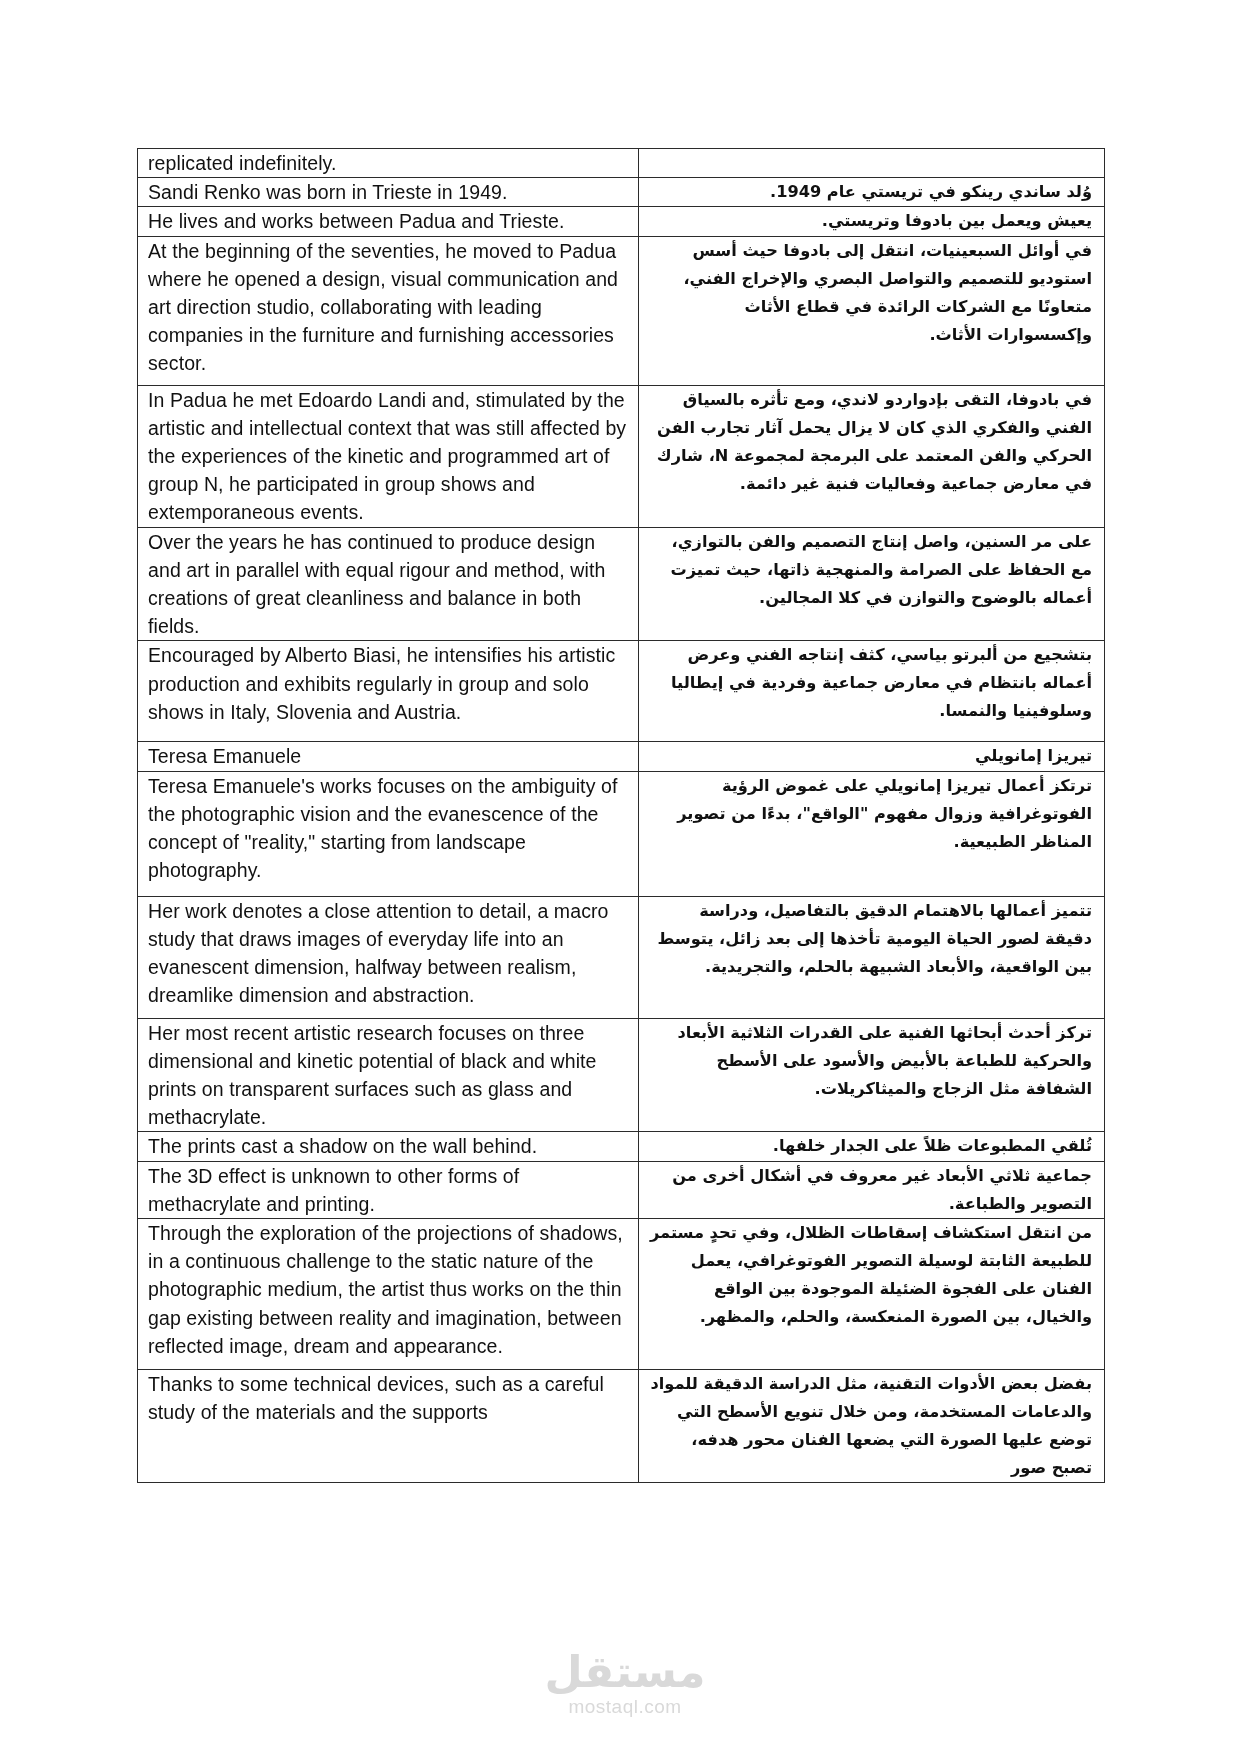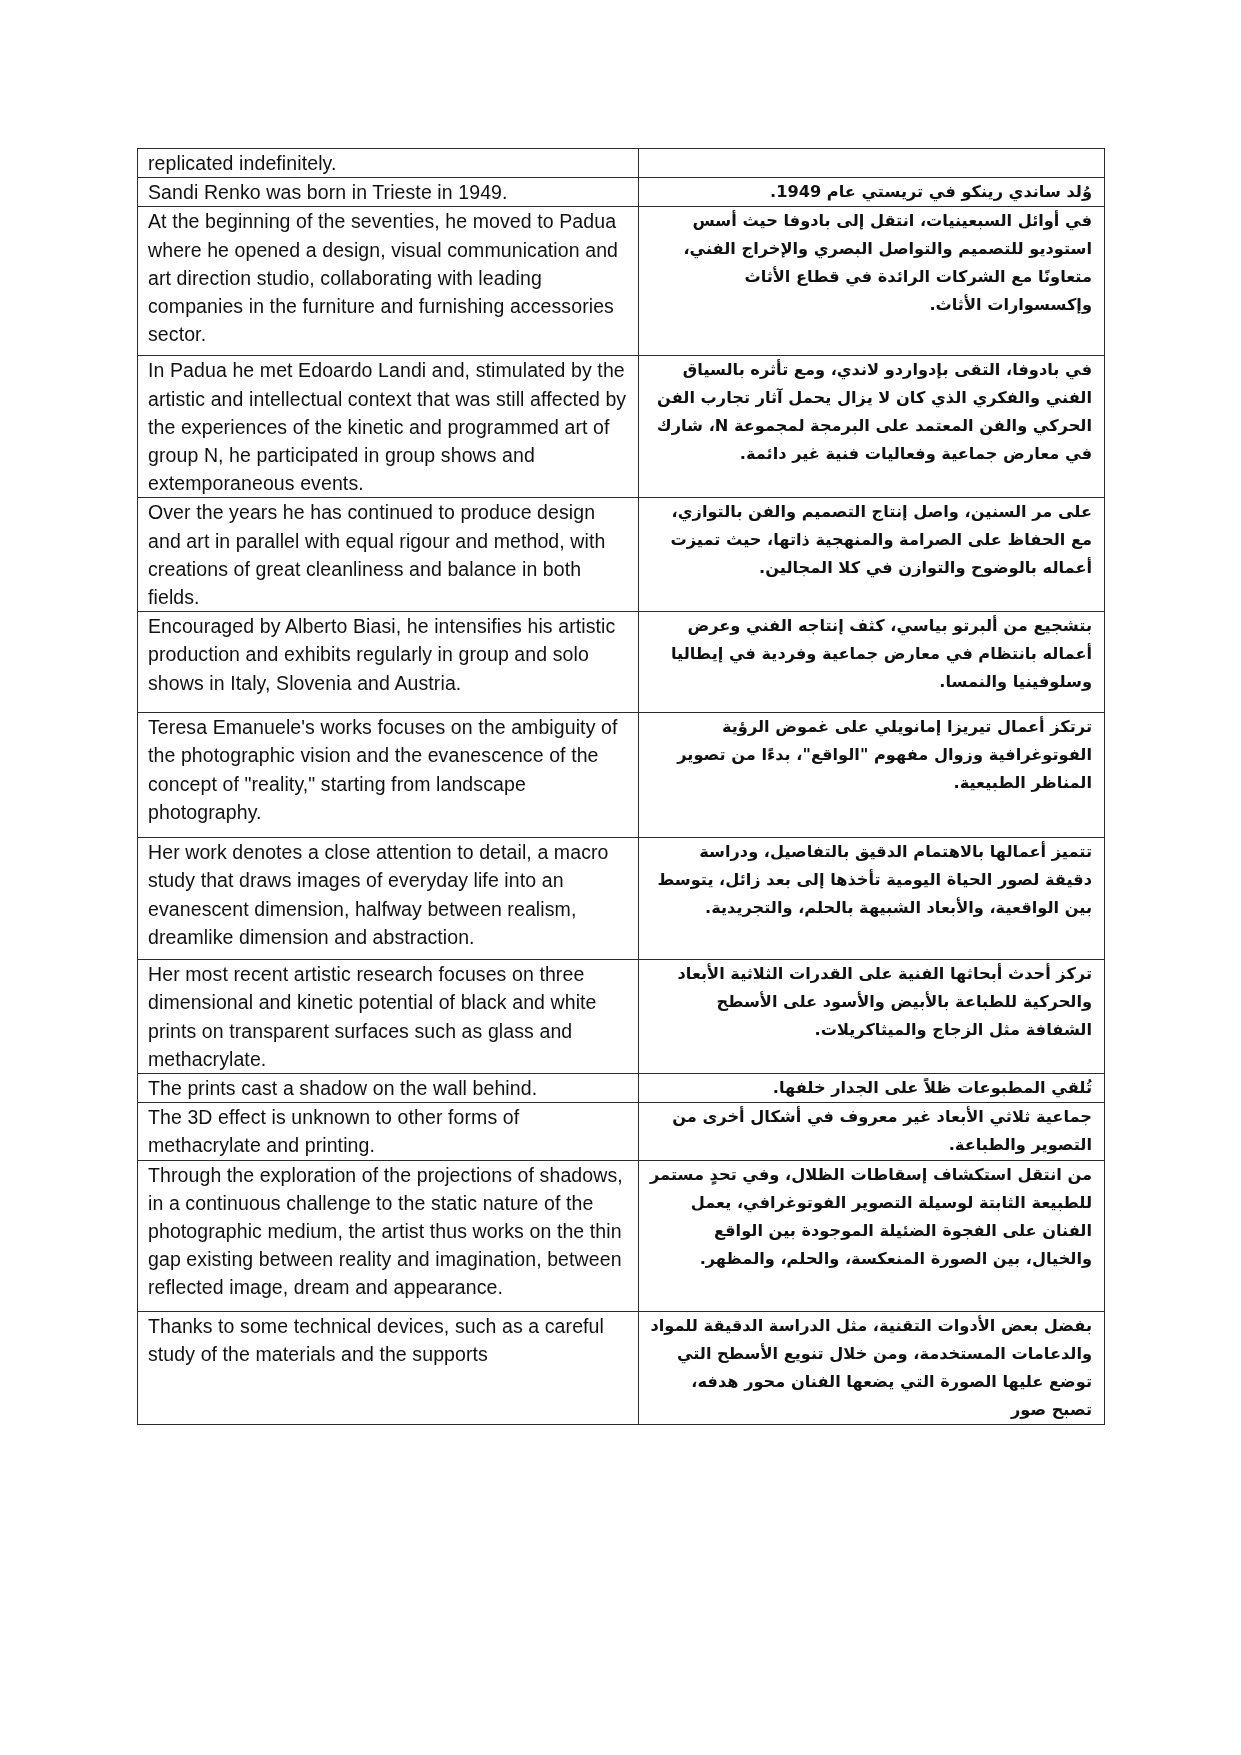--- a/index.html
+++ b/index.html
@@ -41,35 +41,43 @@
   <table class="bi">
     <tbody>
       <tr style="height:26px">
         <td class="en">replicated indefinitely.</td>
         <td class="ar"></td>
       </tr>
       <tr style="height:26px">
         <td class="en">Sandi Renko was born in Trieste in 1949.</td>
         <td class="ar">وُلد ساندي رينكو في تريستي عام 1949.</td>
       </tr>
+      <tr style="height:25px">
+        <td class="en">He lives and works between Padua and Trieste.</td>
+        <td class="ar">يعيش ويعمل بين بادوفا وتريستي.</td>
+      </tr>
       <tr style="height:149px">
         <td class="en">At the beginning of the seventies, he moved to Padua where he opened a design, visual communication and art direction studio, collaborating with leading companies in the furniture and furnishing accessories sector.</td>
         <td class="ar">في أوائل السبعينيات، انتقل إلى بادوفا حيث أسس استوديو للتصميم والتواصل البصري والإخراج الفني، متعاونًا مع الشركات الرائدة في قطاع الأثاث وإكسسوارات الأثاث.</td>
       </tr>
       <tr style="height:126px">
         <td class="en">In Padua he met Edoardo Landi and, stimulated by the artistic and intellectual context that was still affected by the experiences of the kinetic and programmed art of group N, he participated in group shows and extemporaneous events.</td>
         <td class="ar">في بادوفا، التقى بإدواردو لاندي، ومع تأثره بالسياق الفني والفكري الذي كان لا يزال يحمل آثار تجارب الفن الحركي والفن المعتمد على البرمجة لمجموعة N، شارك في معارض جماعية وفعاليات فنية غير دائمة.</td>
       </tr>
       <tr style="height:101px">
         <td class="en">Over the years he has continued to produce design and art in parallel with equal rigour and method, with creations of great cleanliness and balance in both fields.</td>
         <td class="ar">على مر السنين، واصل إنتاج التصميم والفن بالتوازي، مع الحفاظ على الصرامة والمنهجية ذاتها، حيث تميزت أعماله بالوضوح والتوازن في كلا المجالين.</td>
       </tr>
       <tr style="height:101px">
         <td class="en">Encouraged by Alberto Biasi, he intensifies his artistic production and exhibits regularly in group and solo shows in Italy, Slovenia and Austria.</td>
         <td class="ar">بتشجيع من ألبرتو بياسي، كثف إنتاجه الفني وعرض أعماله بانتظام في معارض جماعية وفردية في إيطاليا وسلوفينيا والنمسا.</td>
+      </tr>
+      <tr style="height:25px">
+        <td class="en"> Teresa Emanuele</td>
+        <td class="ar">تيريزا إمانويلي</td>
       </tr>
       <tr style="height:125px">
         <td class="en"> Teresa Emanuele's works focuses on the ambiguity of the photographic vision and the evanescence of the concept of "reality," starting from landscape photography.</td>
         <td class="ar">ترتكز أعمال تيريزا إمانويلي على غموض الرؤية الفوتوغرافية وزوال مفهوم "الواقع"، بدءًا من تصوير المناظر الطبيعية.</td>
       </tr>
       <tr style="height:122px">
         <td class="en">Her work denotes a close attention to detail, a macro study that draws images of everyday life into an evanescent dimension, halfway between realism, dreamlike dimension and abstraction.</td>
         <td class="ar">تتميز أعمالها بالاهتمام الدقيق بالتفاصيل، ودراسة دقيقة لصور الحياة اليومية تأخذها إلى بعد زائل، يتوسط بين الواقعية، والأبعاد الشبيهة بالحلم، والتجريدية.</td>
       </tr>
       <tr style="height:100px">
@@ -88,13 +96,17 @@
         <td class="en">Through the exploration of the projections of shadows, in a continuous challenge to the static nature of the photographic medium, the artist thus works on the thin gap existing between reality and imagination, between reflected image, dream and appearance.</td>
         <td class="ar">من انتقل استكشاف إسقاطات الظلال، وفي تحدٍ مستمر للطبيعة الثابتة لوسيلة التصوير الفوتوغرافي، يعمل الفنان على الفجوة الضئيلة الموجودة بين الواقع والخيال، بين الصورة المنعكسة، والحلم، والمظهر.</td>
       </tr>
       <tr style="height:71px">
         <td class="en">Thanks to some technical devices, such as a careful study of the materials and the supports</td>
         <td class="ar">بفضل بعض الأدوات التقنية، مثل الدراسة الدقيقة للمواد والدعامات المستخدمة، ومن خلال تنويع الأسطح التي توضع عليها الصورة التي يضعها الفنان محور هدفه، تصبح صور</td>
       </tr>
     </tbody>
   </table>
 
+  <div class="watermark">
+    <div class="wm-ar">مستقل</div>
+    <div class="wm-en">mostaql.com</div>
+  </div>
 </div>
 
 </body></html>

